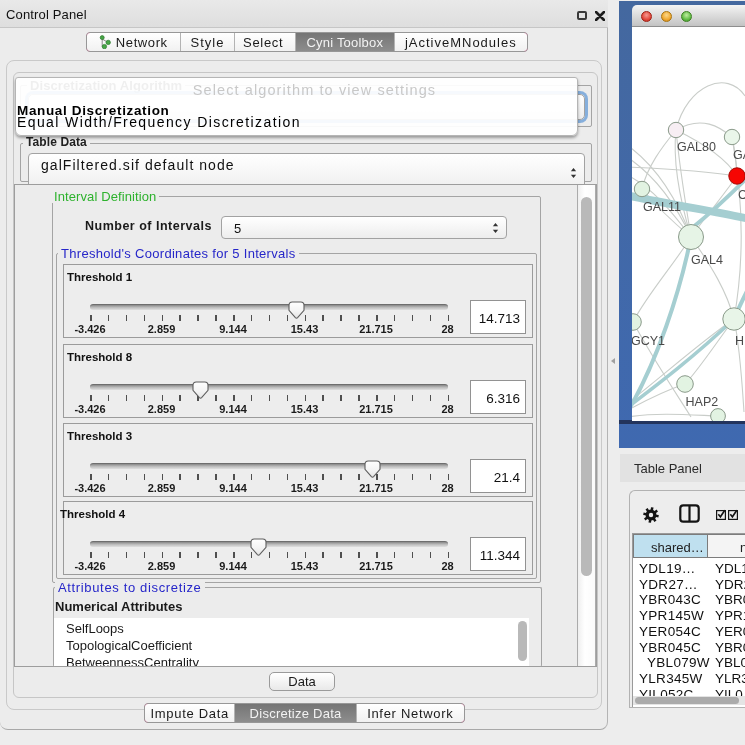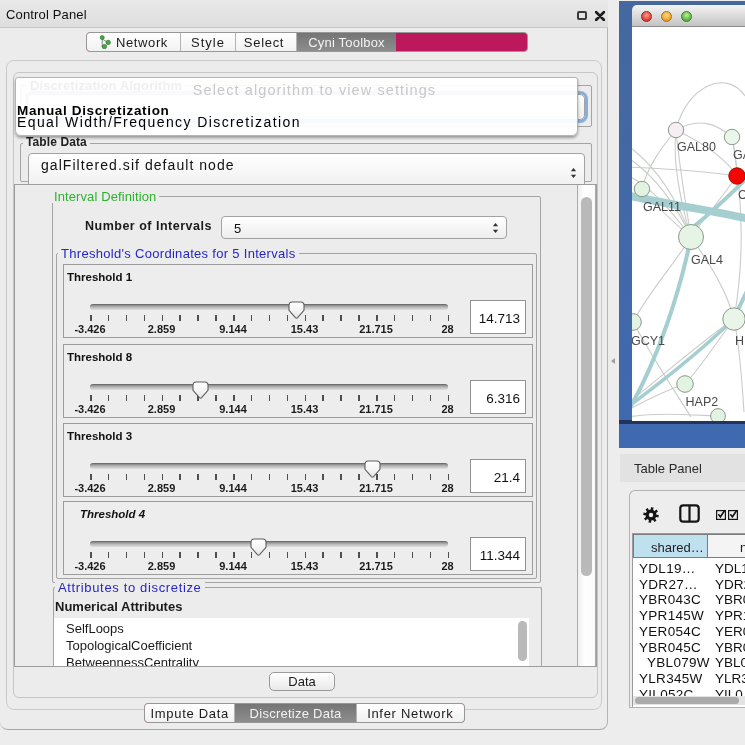--- a/index.html
+++ b/index.html
@@ -64,20 +64,23 @@
       <span style="letter-spacing:0.6px;">Network</span>
     </div>
   <div class="s" style="width:55px;">
       <span style="letter-spacing:1px;">Style</span>
     </div>
   <div class="s" style="width:61px;">
       <span style="letter-spacing:0.7px; margin-right:4px;">Select</span>
     </div>
   <div class="s sel" style="width:99px;">
       <span style="letter-spacing:0.2px;">Cyni Toolbox</span>
+    </div>
+  <div class="s" style="width:133px;">
+      <span style="letter-spacing:1px;">jActiveMNodules</span>
     </div>
 </div>
 
 <div class="abs" style="left:6px; top:60px; width:596px; height:650px; border:1px solid #c9c9c9; border-radius:8px;"></div>
 
 <div class="abs" style="left:13px; top:72px; width:585px; height:626px; border:1px solid #c6c6c6; border-radius:6px; background:#ececec;"></div>
 
 <div class="abs grp" style="left:20px; top:85px; width:572px; height:42px;"></div>
 <div class="gtitle" style="left:27px; top:79px; font-weight:bold; font-size:13px; color:#222;">Discretization Algorithm</div>
 <div class="abs combo" style="left:28px; top:94px; width:557px; height:26px; border-radius:5px; box-shadow:0 0 0 3px rgba(100,155,215,0.75);"></div>
@@ -229,21 +232,21 @@
         <linearGradient id="thg2" x1="0" y1="0" x2="0" y2="1">
           <stop offset="0" stop-color="#ffffff"></stop>
           <stop offset="0.55" stop-color="#f4f4f4"></stop>
           <stop offset="1" stop-color="#e4e4e4"></stop>
         </linearGradient>
       </defs>
       <path d="M1 4.2 Q1 1 4.2 1 L12.8 1 Q16 1 16 4.2 L16 9.3 L9.6 16.6 Q8.5 17.8 7.4 16.6 L1 9.3 Z" fill="url(#thg2)" stroke="#5e5e5e" stroke-width="1.1"></path>
     </svg>
     <div class="vfield" style="left:470px; top:459px;">21.4</div>
     <div class="abs tbox" style="left:63px; top:501px; width:470px; height:74px;"></div>
-    <div class="tlabel" style="left:80px; top:508px;font-style:italic;">Threshold 4</div>
+    <div class="tlabel" style="left:60px; top:508px;">Threshold 4</div>
     <div class="track" style="left:90px; top:541px; width:358px;"></div>
     <div class="tick" style="left:90.0px; top:552px; height:6px;"></div>
     <div class="tick" style="left:107.9px; top:552px; height:6px;"></div>
     <div class="tick" style="left:125.8px; top:552px; height:6px;"></div>
     <div class="tick" style="left:143.6px; top:552px; height:6px;"></div>
     <div class="tick" style="left:161.5px; top:552px; height:6px;"></div>
     <div class="tick" style="left:179.4px; top:552px; height:6px;"></div>
     <div class="tick" style="left:197.3px; top:552px; height:6px;"></div>
     <div class="tick" style="left:215.1px; top:552px; height:6px;"></div>
     <div class="tick" style="left:233.0px; top:552px; height:6px;"></div>

